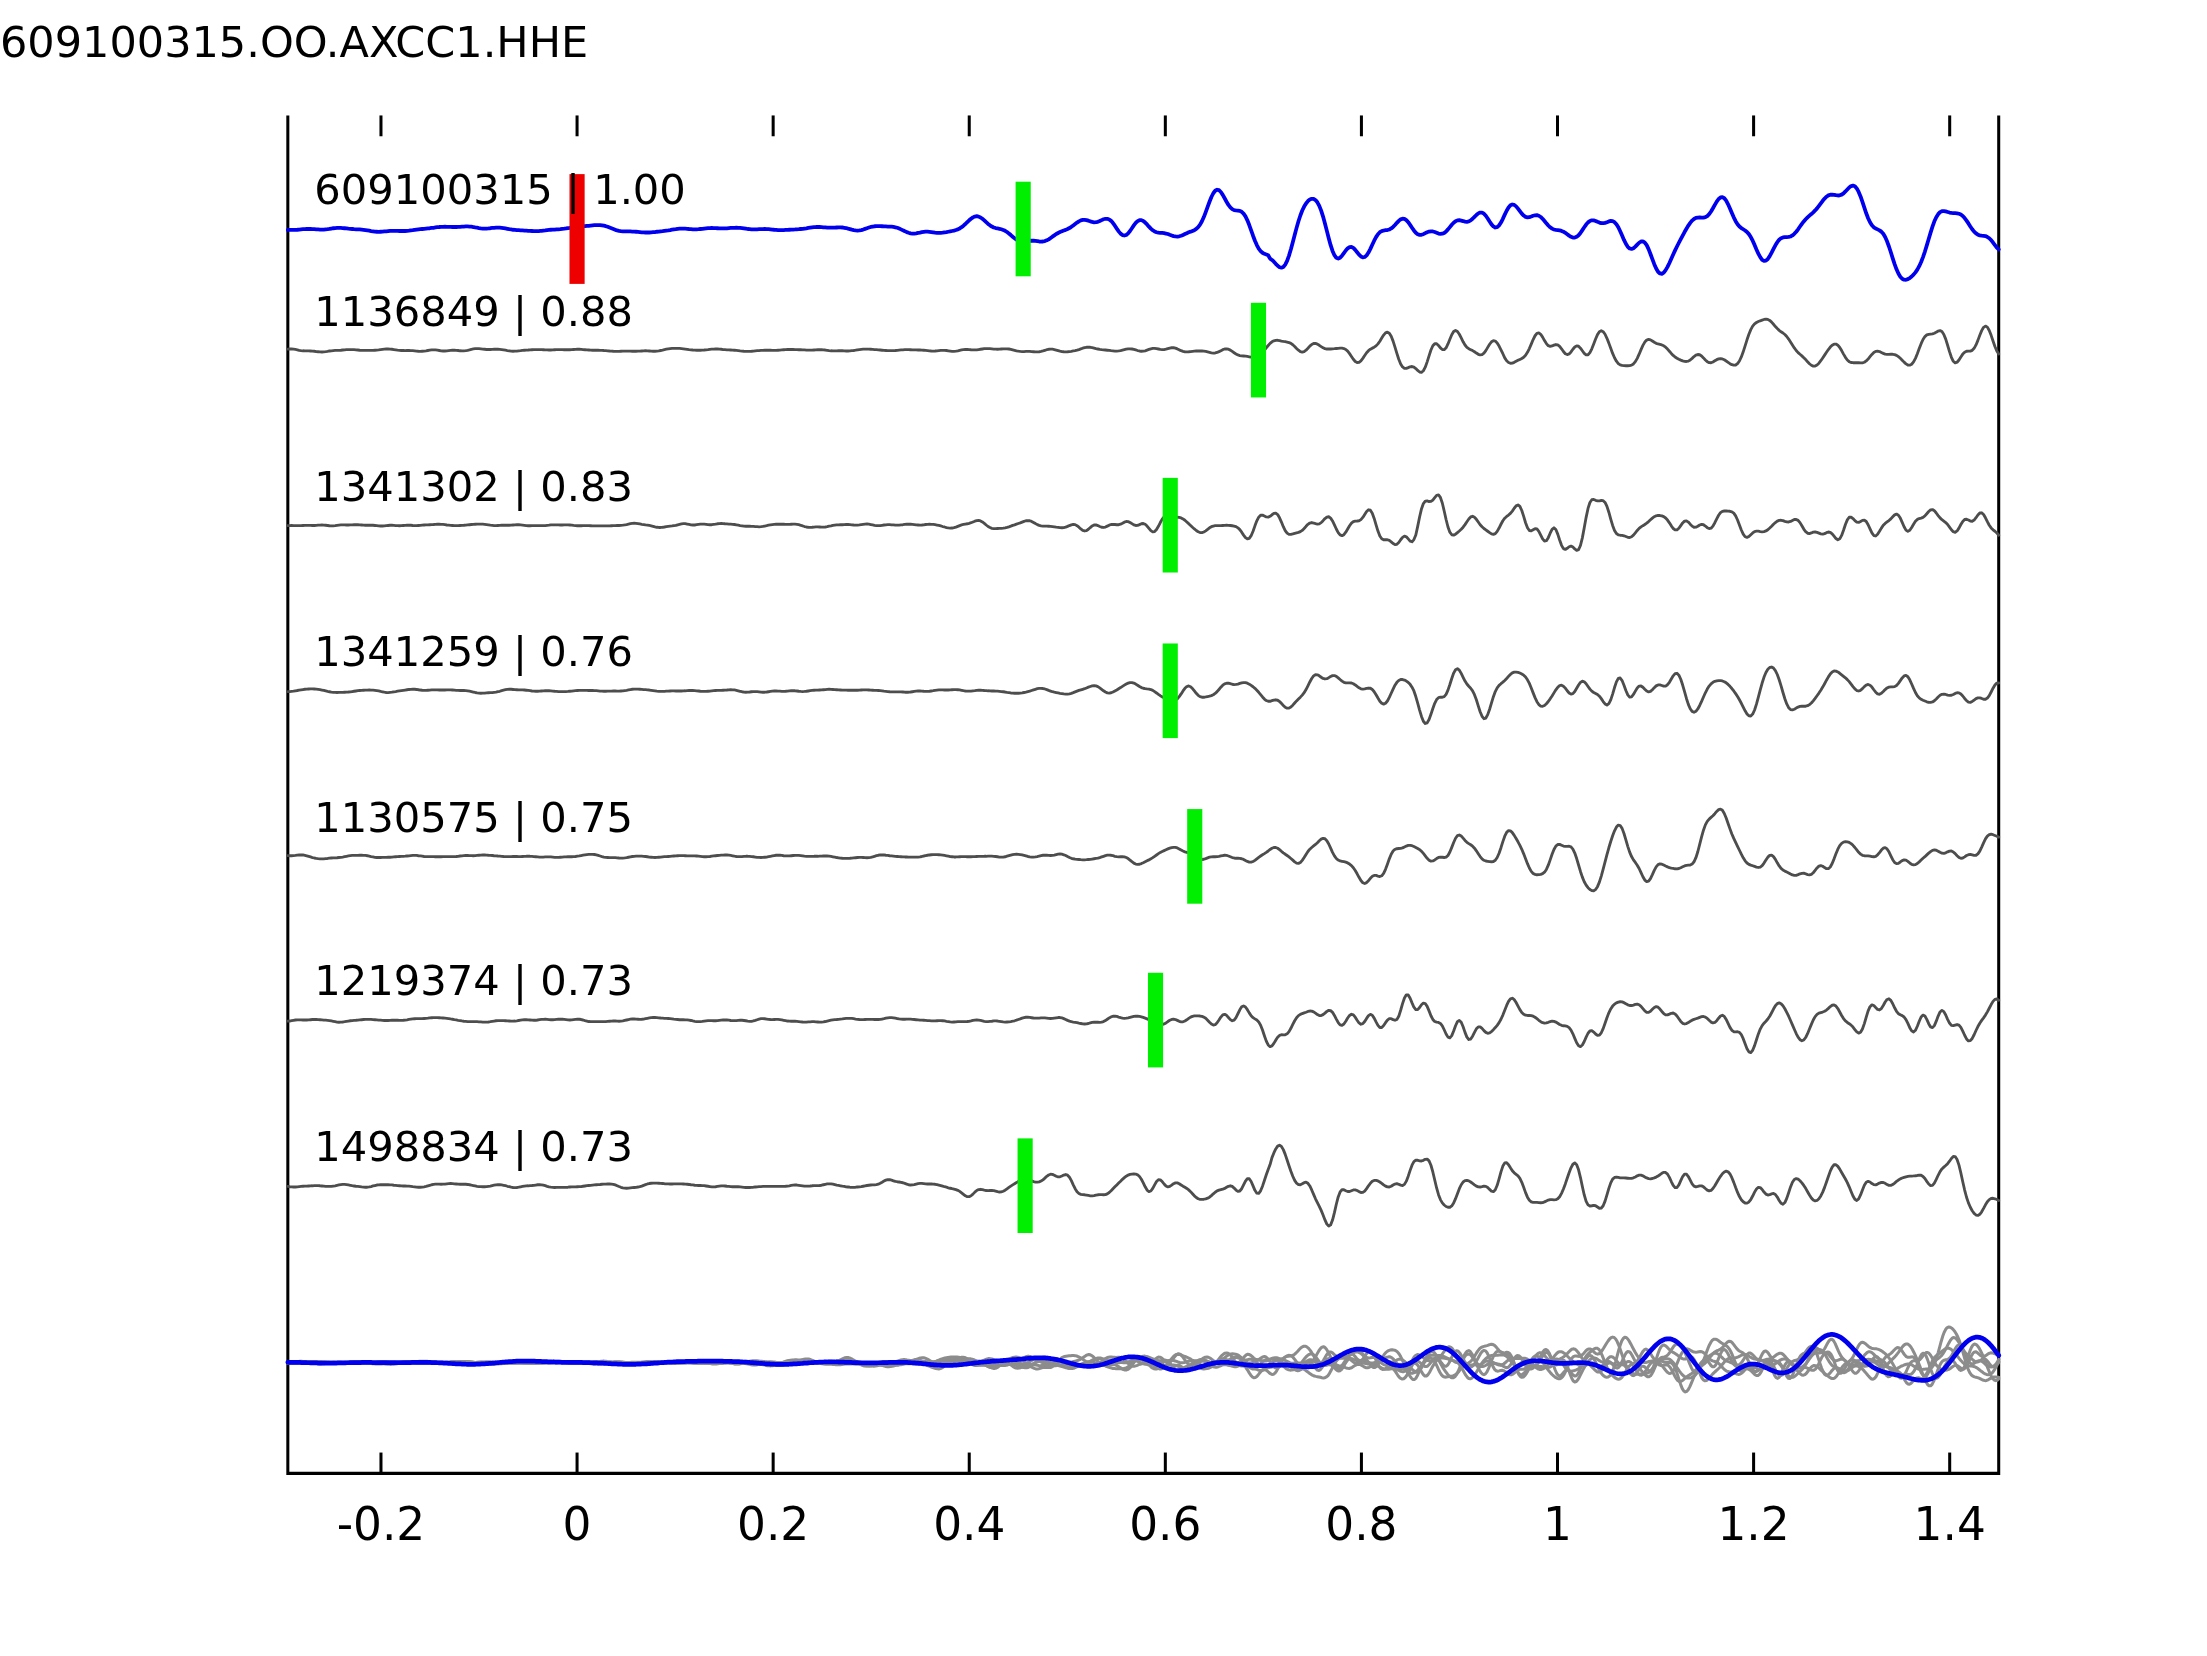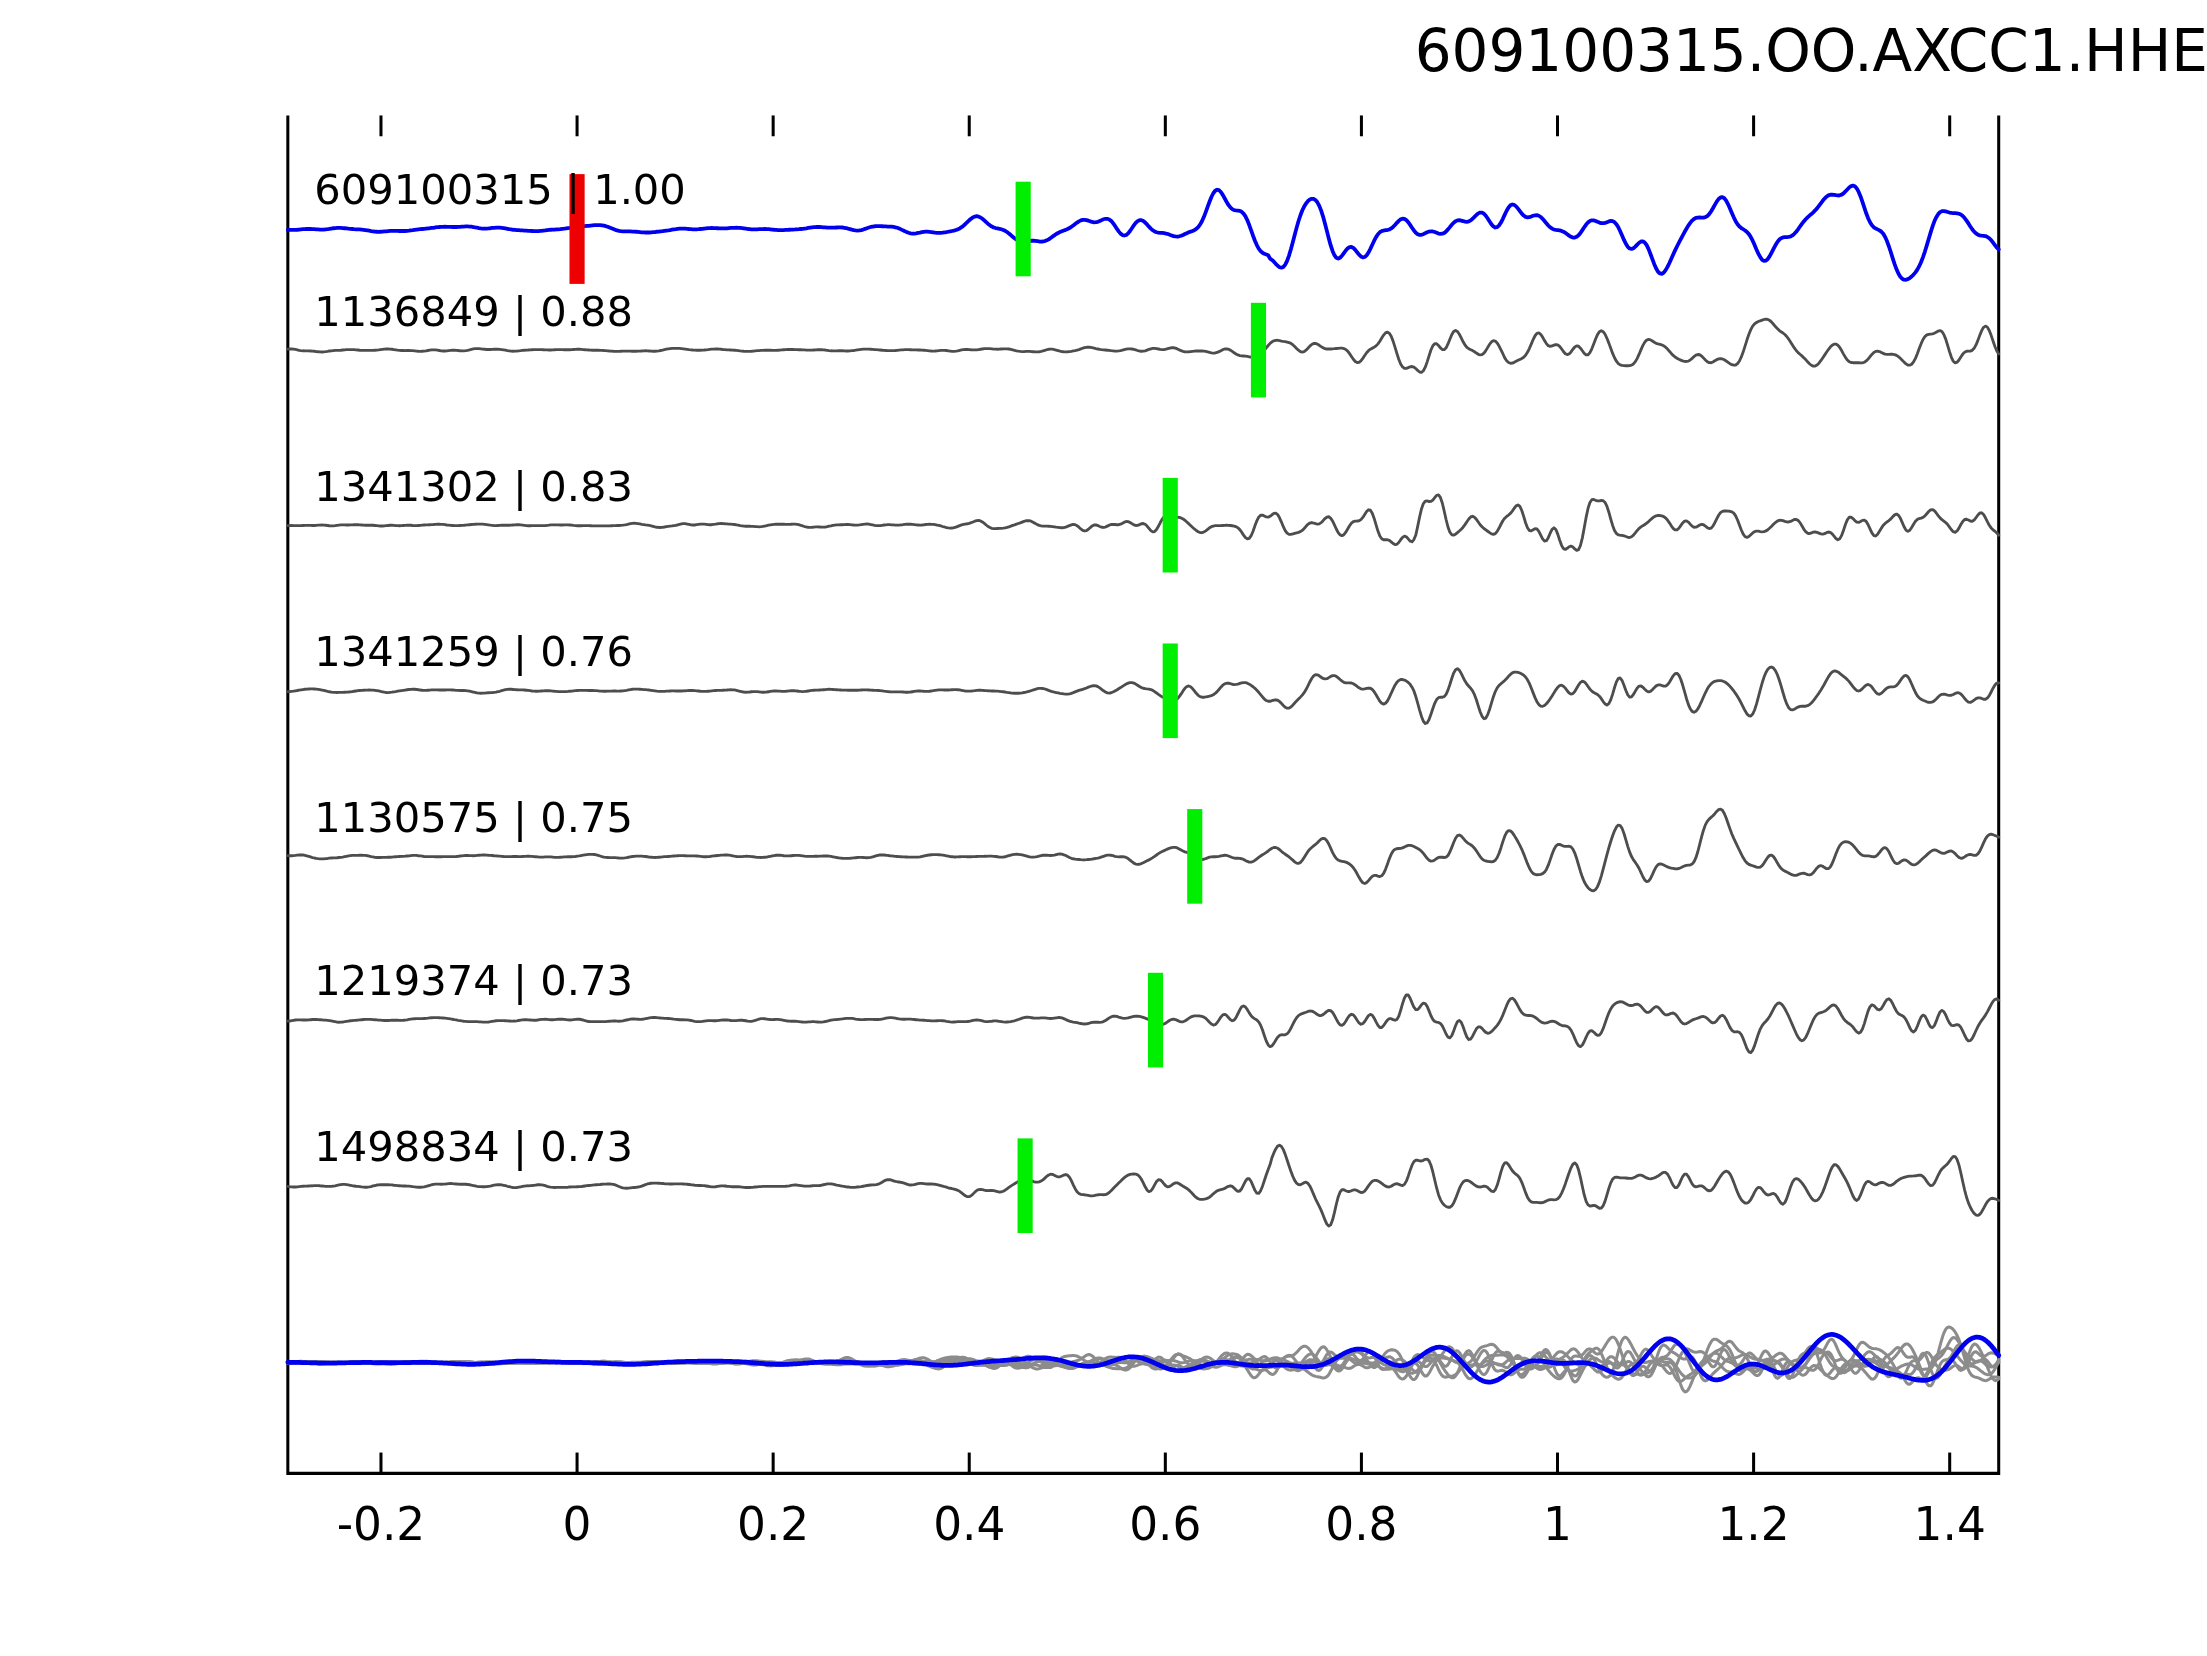--- a/index.html
+++ b/index.html
@@ -13,22 +13,22 @@
     height: 1656px;
     background: #ffffff;
     font-family: "DejaVu Sans", sans-serif;
     overflow: hidden;
   }
   #title {
     position: absolute;
     left: 0;
     top: 17px;
     width: 2208px;
-    text-align: right;
-    font-size: 58px;
+    text-align: left;
+    font-size: 43px;
     color: #000000;
     letter-spacing: 0px;
     font-family: "DejaVu Sans", sans-serif;
   }
   #plot-svg {
     position: absolute;
     left: 0;
     top: 0;
   }
   .trace-label {

